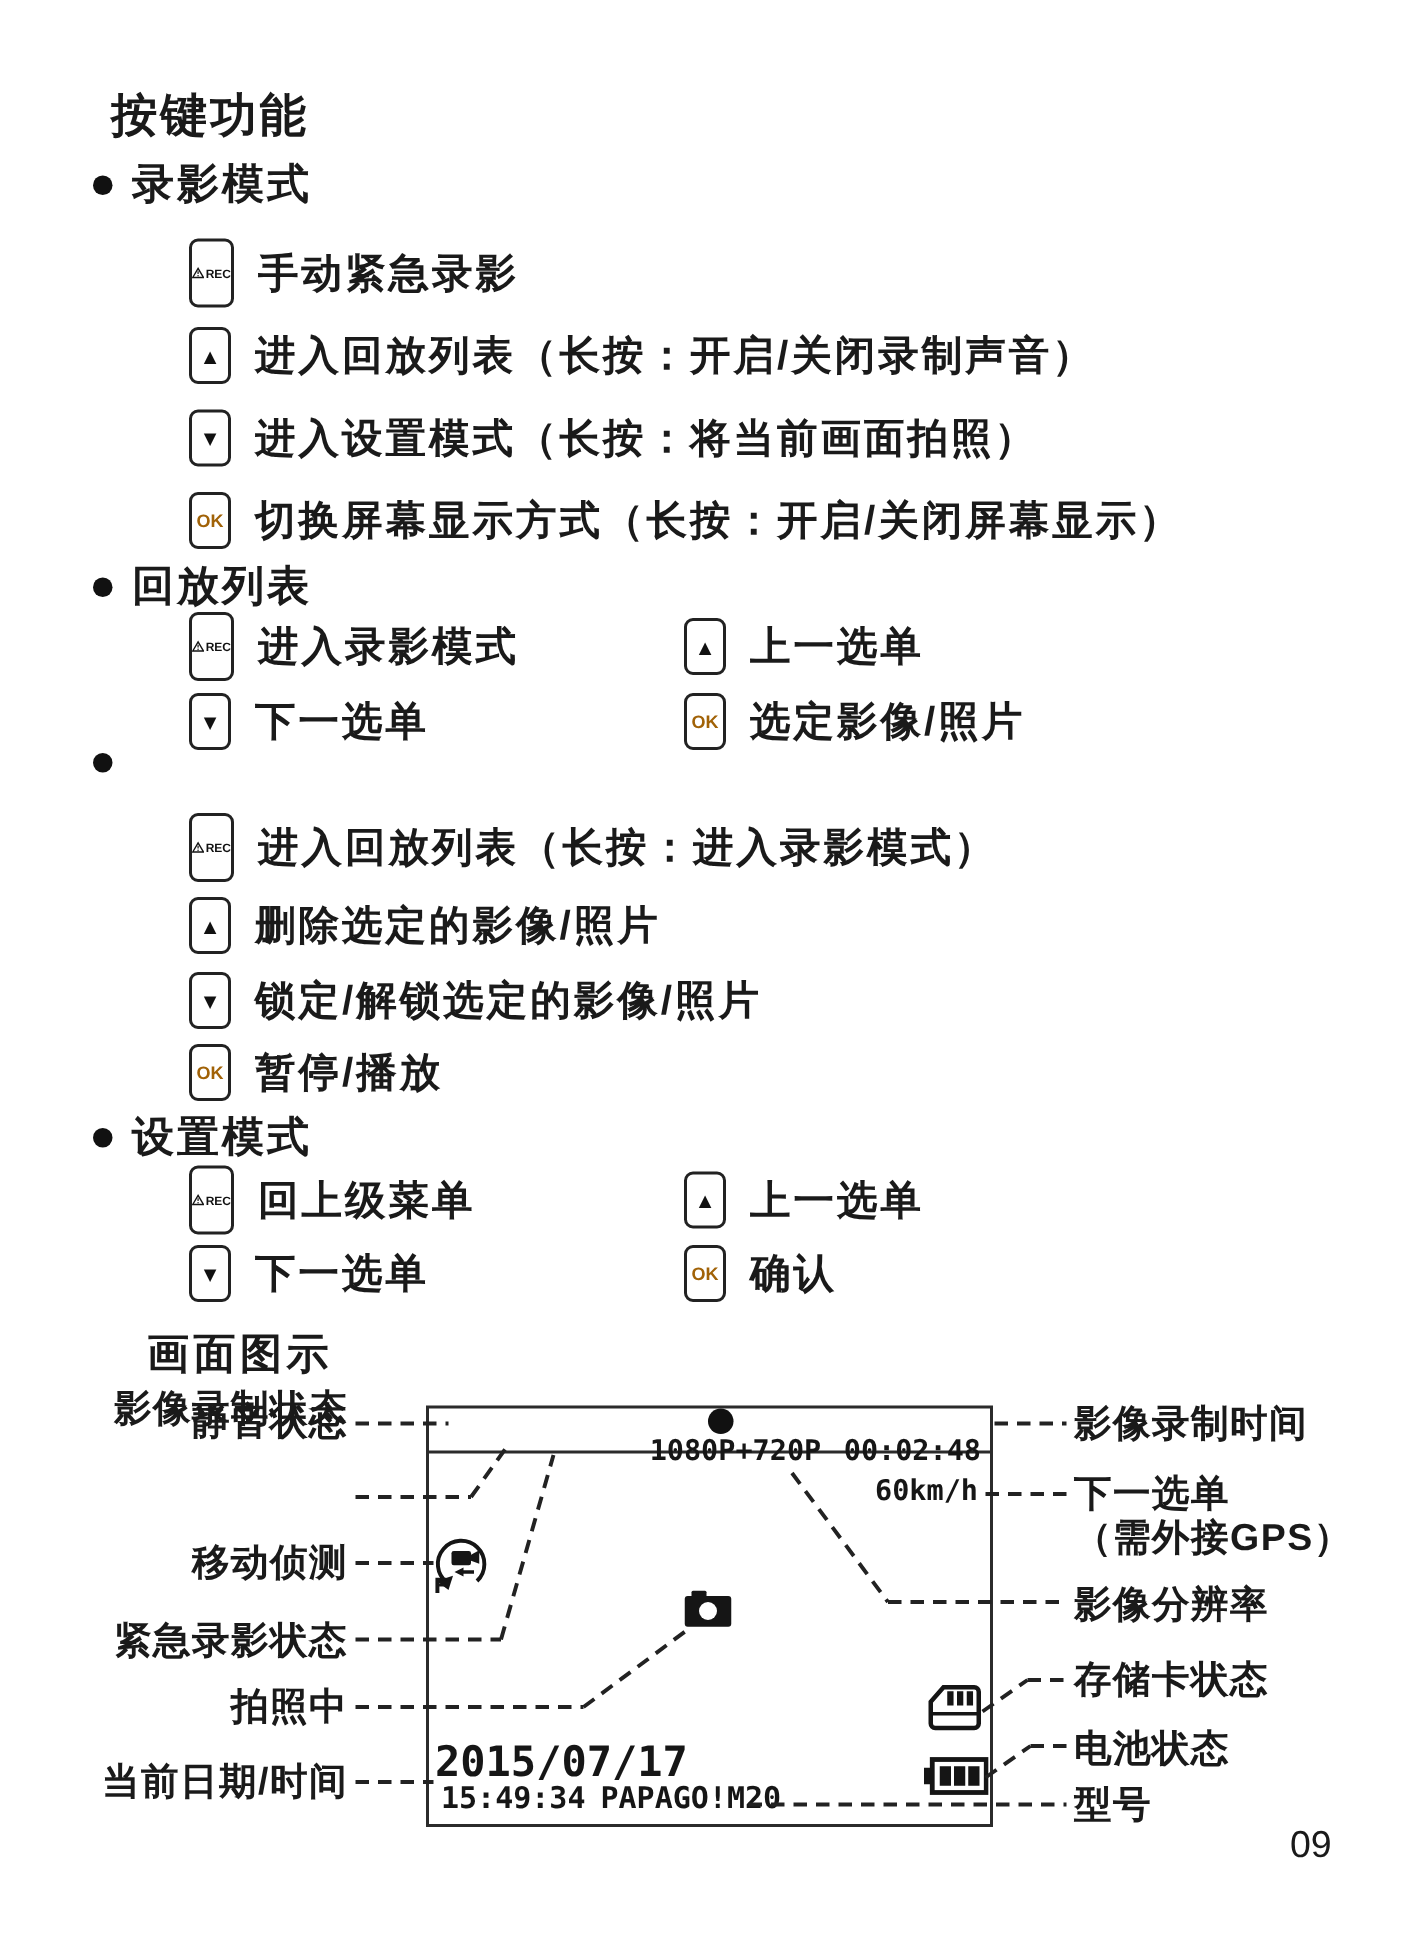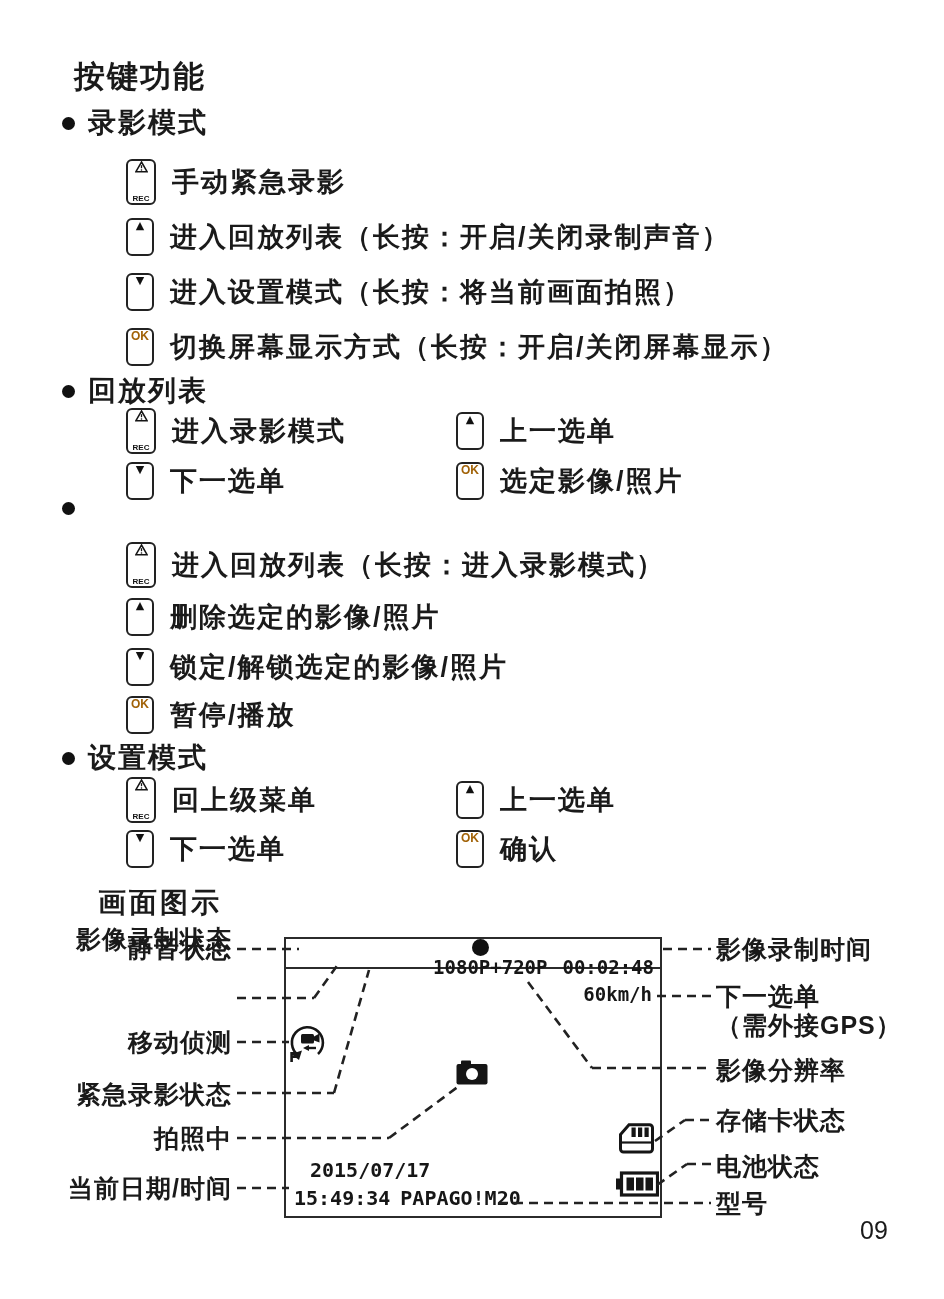--- a/index.html
+++ b/index.html
@@ -12,37 +12,37 @@
   .title { position:absolute; left:74px; top:56px; font-size:31px; font-weight:600; letter-spacing:2px; }
   .sec-header { position:absolute; left:62px; display:flex; align-items:center; gap:13px; }
   .bullet { width:13px; height:13px; border-radius:50%; background:#111; flex:0 0 auto; }
   .sec-label { font-size:28px; font-weight:600; letter-spacing:2px; }
   .row { position:absolute; height:48px; display:flex; align-items:center; gap:16px; }
   .cell { display:flex; align-items:center; gap:16px; }
   .cell-1 { width:314px; }
   .item-text { font-size:27px; font-weight:600; letter-spacing:2px; white-space:nowrap; }
   .kbtn {
     flex:0 0 auto; width:28px; height:38px; border:2px solid #222; border-radius:6px;
-    display:flex; flex-direction:column; align-items:center; justify-content:space-between;
+    display:flex; flex-direction:row; align-items:center; justify-content:center;
     background:#fff;
   }
   .kbtn-rec { width:30px; height:46px; gap:1px; }
   .karrow { font-size:11px; line-height:11px; color:#111; font-family:"DejaVu Sans", sans-serif; }
   .kok { font-size:12px; line-height:12px; font-weight:bold; color:#a16207; }
   .krec { font-size:8px; line-height:9px; font-weight:bold; letter-spacing:0; color:#111; }
   .diagram-heading { position:absolute; left:98px; top:884px; font-size:28px; font-weight:600; letter-spacing:3px; }
   .screen {
     position:absolute; left:284px; top:937px; width:378px; height:281px;
     border:2.5px solid #2b2b2b; background:#fff;
   }
   .sbar { height:30px; border-bottom:2.5px solid #2b2b2b; display:flex; align-items:center;flex-direction:column; }
   .mono { font-family:"DejaVu Sans Mono", monospace; font-weight:bold; color:#161616; }
   .sbar-text { margin-left:auto; padding-right:6px; display:flex; gap:15px; font-size:19px; }
   .speed { position:absolute; right:8px; top:44px; font-size:19px; }
-  .scr-date { position:absolute; left:24px; top:219px; font-size:20px; }
+  .scr-date { position:absolute; left:4px; top:219px; font-size:28px; }
   .scr-timeline { position:absolute; left:8px; top:247px; font-size:20px; display:flex; gap:10px; }
   .label-left { position:absolute; right:712px; text-align:right; font-size:25px; font-weight:600; letter-spacing:1px; line-height:26px; white-space:nowrap; }
   .label-right { position:absolute; left:716px; text-align:left; font-size:25px; font-weight:600; letter-spacing:1px; line-height:26px; white-space:nowrap; }
   .page-number { position:absolute; left:860px; top:1216px; font-size:25px; font-weight:400; }
   .lines { position:absolute; left:0; top:0; pointer-events:none; }
   .icon-abs { position:absolute; }
 </style>
 </head>
 <body>
 

